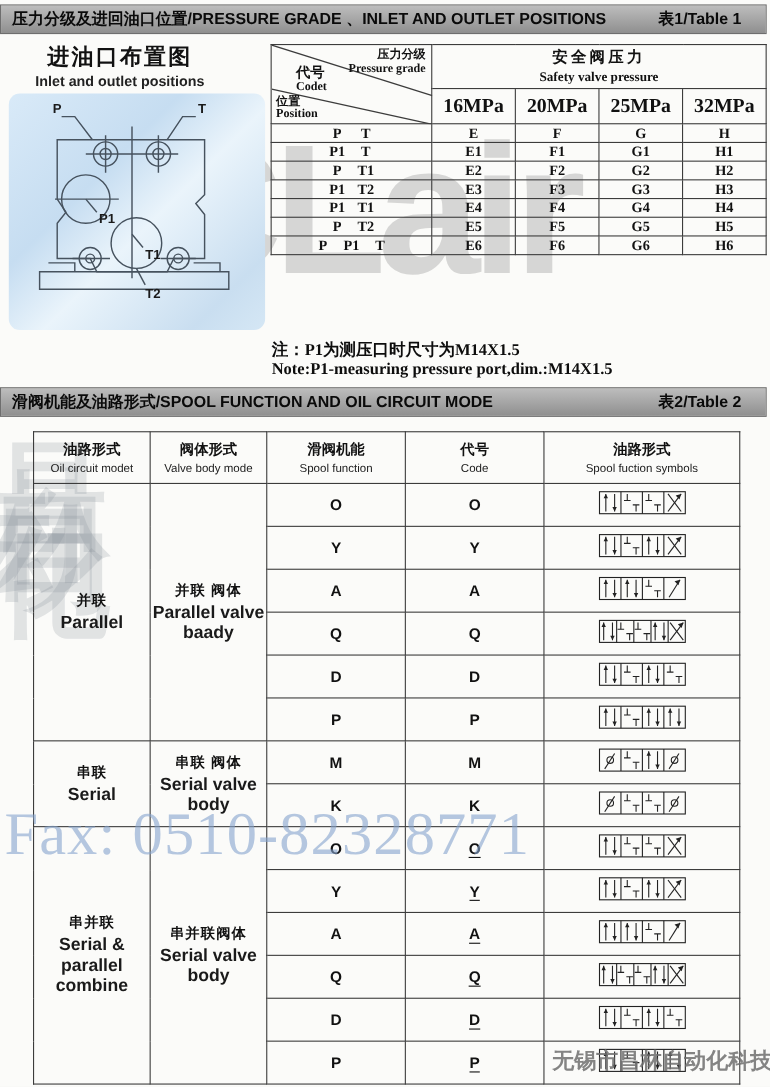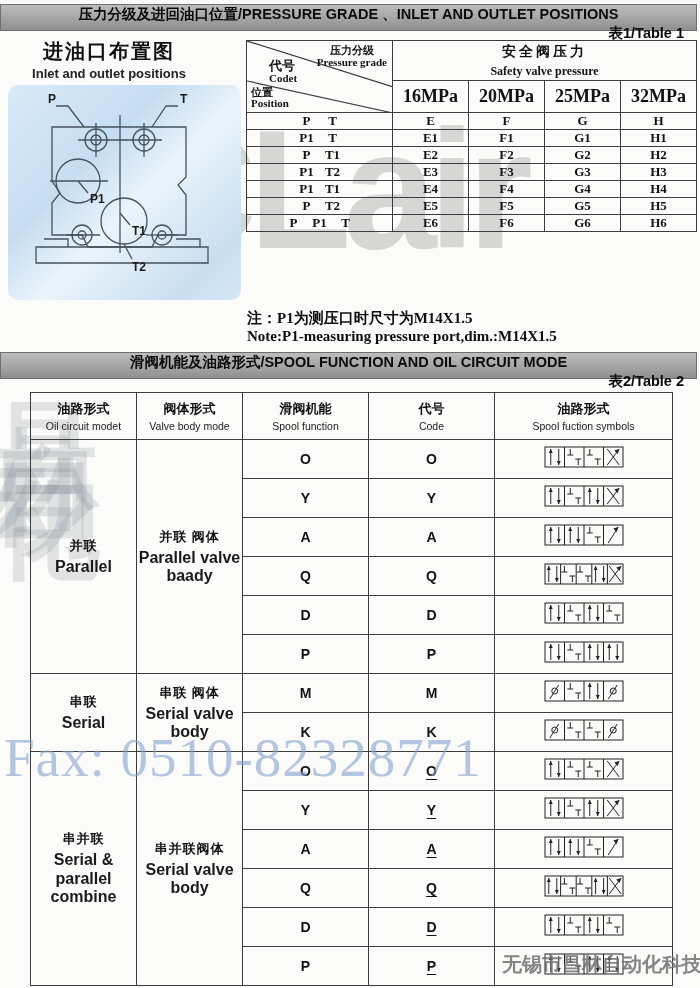--- a/index.html
+++ b/index.html
@@ -14,23 +14,23 @@
   }
   .page { position:absolute; inset:0; background:#fbfbf9; }
 
   
   .bar {
     position:absolute; left:0; width:697px; height:27px;
     background:linear-gradient(#bdbdbd,#8f8f8f);
     border:1px solid #6e6e6e;
     display:flex; align-items:center;
     font-weight:bold; font-size:14.5px; color:#0a0a0a;
-    padding:0 10px; z-index:2;flex-direction:column;
+    padding:0 10px; z-index:2;
   }
-  .bar .ref { margin-left:auto; margin-right:2px; font-size:14.5px; }
+  .bar .ref { margin-left:auto; margin-right:12px; font-size:14.5px; }
   #bar1 { top:4px; }
   #bar2 { top:352px; }
 
   
   .diagram {
     position:absolute; left:8px; top:38px; width:202px; height:264px; z-index:1;
   }
   .diagram .d-title { text-align:center; font-size:20px; font-weight:bold; letter-spacing:2px; }
   .diagram .d-sub { text-align:center; font-size:13px; font-weight:bold; color:#222; margin-top:1px; }
   .diagram .d-canvas {
@@ -41,21 +41,21 @@
 
   
   .t1wrap { position:absolute; left:246px; top:40px; width:451px; z-index:1; }
   table { border-collapse:collapse; }
   #table1 { width:451px; table-layout:fixed; }
   #table1 td, #table1 th { border:1.5px solid #3c3c3c; text-align:center; vertical-align:middle; background:transparent; }
   #table1 .corner { position:relative; width:146px; height:72px; padding:0; }
   #table1 .corner svg { position:absolute; inset:0; }
   .corner-lbl { position:absolute; font-size:11px; font-weight:bold; line-height:1.05; }
   .corner-lbl .en { font-weight:bold; font-family:"Liberation Serif", serif; font-size:11px; }
-  #lbl-grade { top:4px; right:5px; }
+  #lbl-grade { top:4px; right:5px; text-align:right; }
   #lbl-code  { top:18px; left:22px; text-align:left; }
   #lbl-pos   { bottom:2px; left:4px; text-align:left; }
   #table1 .groupcell { height:40px; font-weight:bold; }
   #table1 .groupcell .zh { font-size:14px; letter-spacing:3px; }
   #table1 .groupcell .en { font-size:12px; font-family:"Liberation Serif", serif; }
   #table1 .mpa { height:32px; font-family:"Liberation Serif", serif; font-size:18px; font-weight:bold; }
   #table1 td.pos { font-family:"Liberation Serif", serif; font-size:13px; font-weight:bold; height:16px; }
   #table1 td.pos .pv { display:inline-block; min-width:26px; }
   #table1 td.code { font-family:"Liberation Serif", serif; font-size:13px; font-weight:bold; }
 

